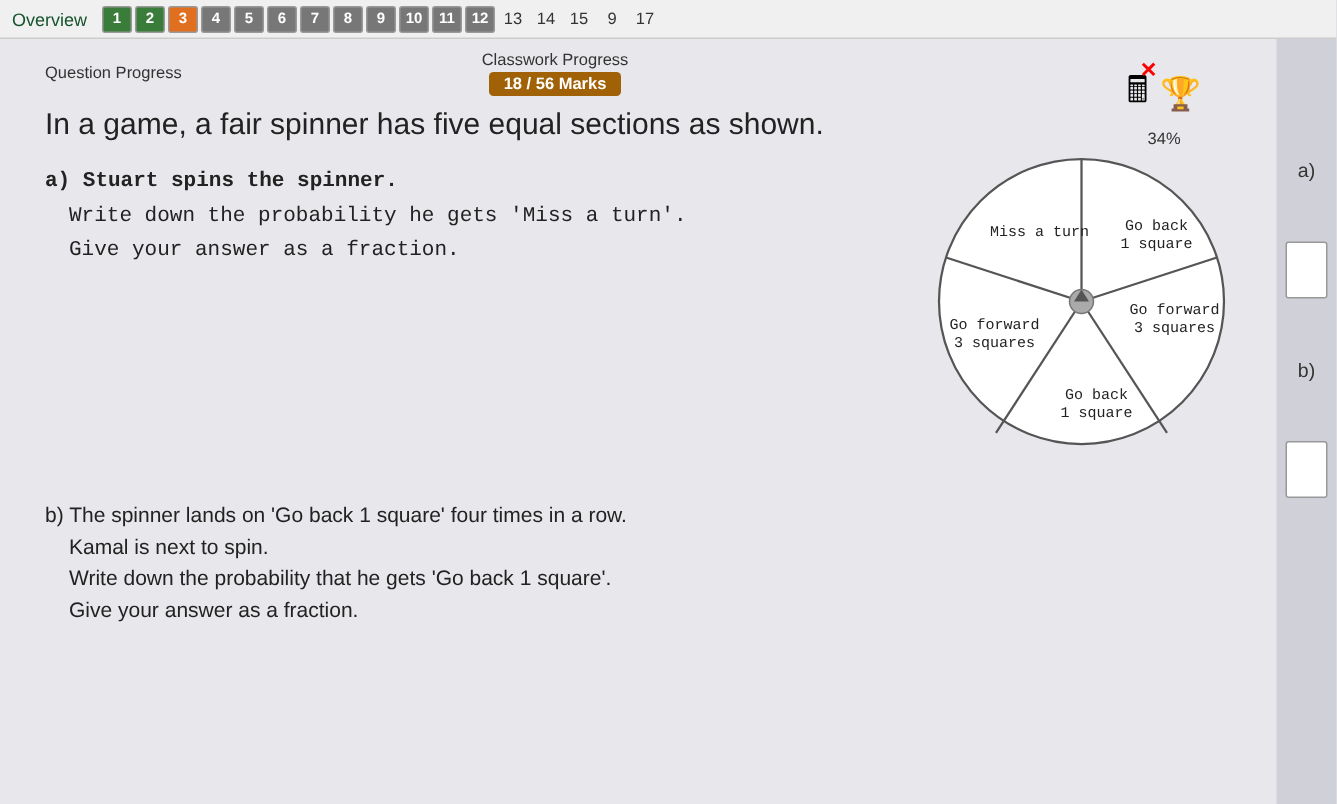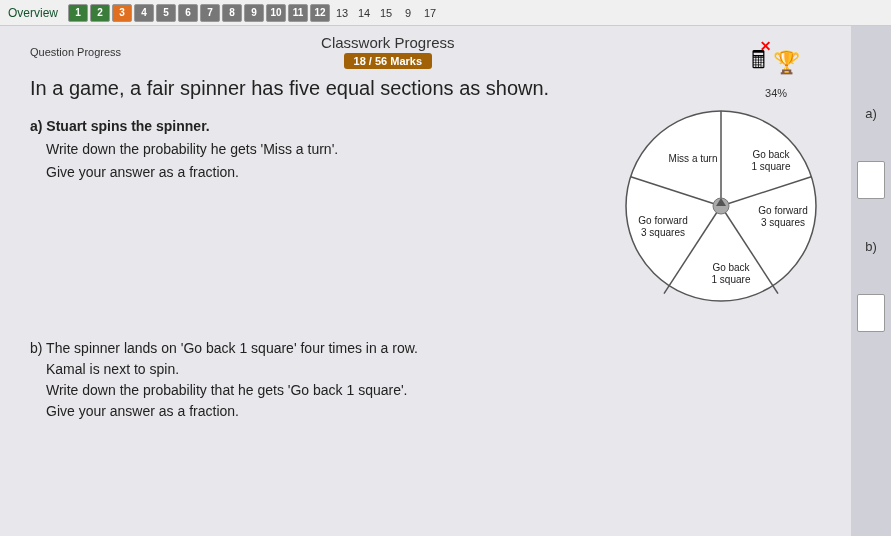--- a/index.html
+++ b/index.html
@@ -80,21 +80,21 @@
       font-size: 11px;
       color: #333;
     }
     .classwork-progress {
       display: flex;
       flex-direction: column;
       align-items: center;
       margin-left: 200px;
     }
     .classwork-label {
-      font-size: 15px;
+      font-size: 11px;
       color: #333;
       margin-bottom: 2px;
     }
     .progress-bar-container {
       background: #a16207;
       border-radius: 3px;
       padding: 2px 10px;
       color: white;
       font-size: 11px;
       font-weight: bold;
@@ -122,20 +122,21 @@
       color: #222;
       margin-bottom: 16px;
       margin-top: 4px;
     }
 
     
     .question-body {
       display: flex;
       align-items: flex-start;
       gap: 20px;
+      font-family: Liberation Mono, monospace;
     }
     .question-text {
       flex: 1;
     }
     .question-text p {
       font-size: 14px;
       color: #222;
       line-height: 1.5;
       margin-bottom: 2px;
     }

